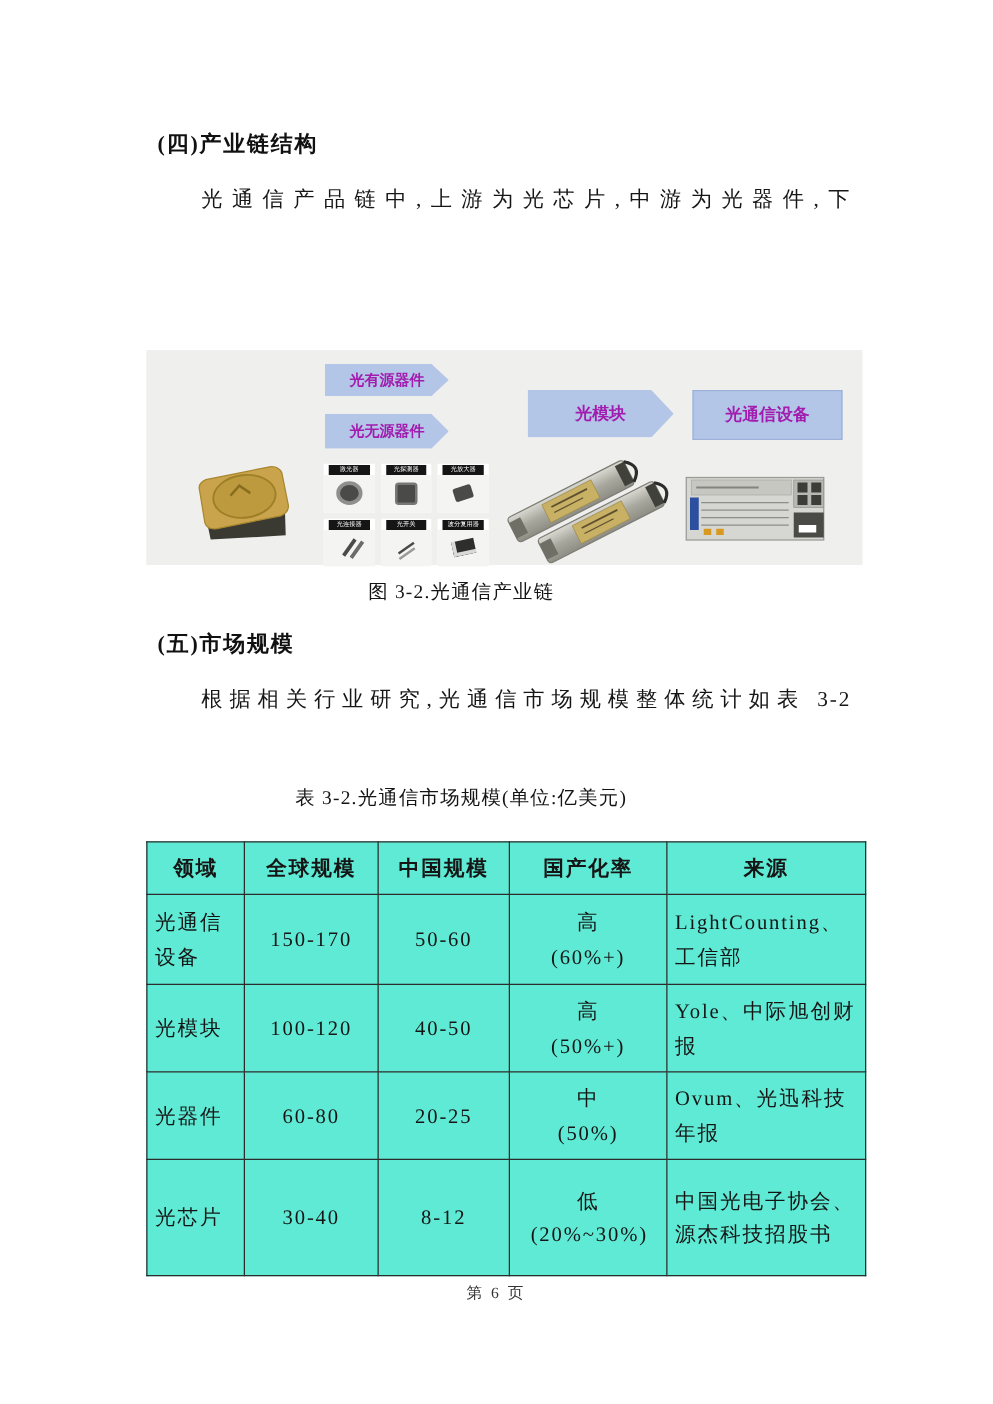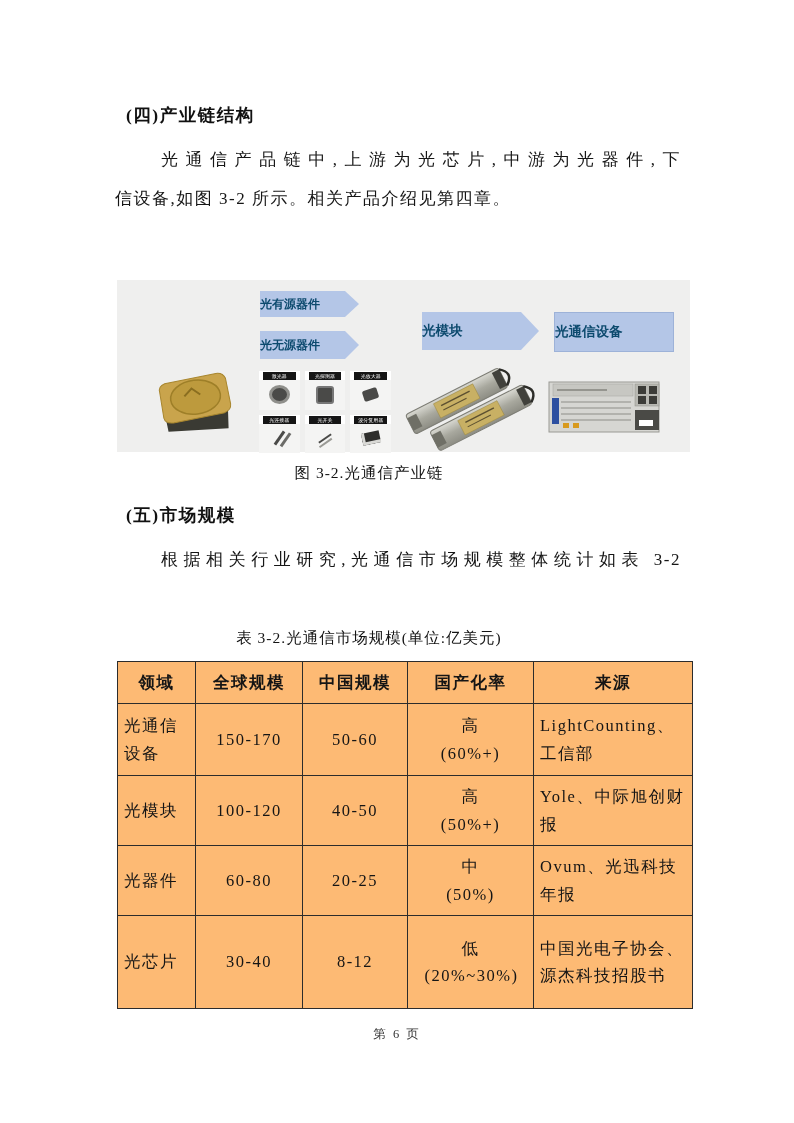--- a/index.html
+++ b/index.html
@@ -15,23 +15,23 @@
   
   .para{width:566px;font-size:17px;letter-spacing:1.5px;line-height:39px;color:#161616;}
   .para .pline{text-align:justify;text-align-last:justify;height:39px;overflow:hidden;white-space:nowrap;}
   .para .pline.first{padding-left:46px;}
   .para .pline.last{text-align-last:left;white-space:normal;}
   
   .caption{width:738px;text-align:center;font-size:15.5px;letter-spacing:1px;color:#141414;}
   
   .diagram{left:117px;top:280px;width:573px;height:172px;background:#efefee;}
   .flow-shape{
-    position:absolute;background:#b4c6e7;color:#0c4a6e;font-weight:bold;
+    position:absolute;background:#b4c6e7;color:#a21caf;font-weight:bold;
     font-family:Liberation Mono, monospace;
-    display:flex;align-items:center;text-align:center;
+    display:flex;align-items:center;justify-content:center;text-align:center;
   }
   .arrow{clip-path:polygon(0 0,calc(100% - 18px) 0,100% 50%,calc(100% - 18px) 100%,0 100%);}
   .arrow.small-tip{clip-path:polygon(0 0,calc(100% - 14px) 0,100% 50%,calc(100% - 14px) 100%,0 100%);}
   .endbox{border:1px solid #9db2d8;}
   .stage1-text{line-height:1.25;text-align:left;padding-left:9px;width:100%;}
   .stage1-text .big{font-size:11px;}
   .stage1-text .small{font-size:8px;}
   
   .comp-grid{left:142px;top:91px;width:132px;height:82px;display:grid;
     grid-template-columns:1fr 1fr 1fr;grid-template-rows:1fr 1fr;gap:5px;}
@@ -41,41 +41,40 @@
     font-family:"Liberation Sans","DejaVu Sans",sans-serif;}
   .comp-photo{flex:1;background:#f4f4f3;display:flex;align-items:center;justify-content:center;}
   .blob{background:#4a4a48;}
   .blob.b1{width:15px;height:13px;border-radius:50%;border:3px solid #8f8f8b;}
   .blob.b2{width:14px;height:14px;border-radius:3px;border:2px solid #777;}
   .blob.b3{width:15px;height:11px;border-radius:2px;transform:rotate(-18deg);}
   .blob.b4{width:3px;height:16px;transform:rotate(35deg);box-shadow:6px -2px 0 #6b6b68;}
   .blob.b5{width:2px;height:15px;transform:rotate(55deg);box-shadow:4px 2px 0 #9a9a95;}
   .blob.b6{width:18px;height:12px;transform:rotate(-12deg);background:#2e2e2c;box-shadow:inset 3px -3px 0 #d9d9d6;}
   
-  table.market{border-collapse:collapse;table-layout:fixed;width:575px;background:#fdba74;}
+  table.market{border-collapse:collapse;table-layout:fixed;width:575px;background:#5eead4;margin-top:12px;}
   table.market td,table.market th{
     border:1px solid #2c2c2c;font-size:16.5px;letter-spacing:1.5px;color:#151515;
     vertical-align:middle;padding:2px 6px;font-weight:normal;
   }
   table.market th{font-weight:bold;text-align:center;}
   td.c-domain{text-align:left;padding-left:9px;line-height:1.65;}
   td.c-num{text-align:center;}
   td.c-rate{text-align:center;line-height:1.65;}
   td.c-rate .rate-detail{display:block;max-width:92px;margin:0 auto;text-align:center;}
   td.c-source{text-align:left;padding-left:10px;padding-right:22px;line-height:1.65;}
   .footer{width:794px;text-align:center;font-size:12.5px;color:#333;letter-spacing:2px;}
 </style>
 </head>
 <body>
 
 <div class="abs sec-heading" style="left:126px;top:103px;">(四)产业链结构</div>
 
 <div class="abs para" style="left:115px;top:140px;">
   <div class="pline first">光通信产品链中,上游为光芯片,中游为光器件,下</div>
-  <div class="pline last">信设备,如图 3-2 所示。相关产品介绍见第四章。</div>
 </div>
 
 <div class="abs diagram">
 
 
   <div class="flow-shape arrow small-tip" style="left:143px;top:11px;width:99px;height:26px;font-size:12px;">
     <span>光有源器件</span>
   </div>
 
   <div class="flow-shape arrow small-tip" style="left:143px;top:51px;width:99px;height:28px;font-size:12px;">

